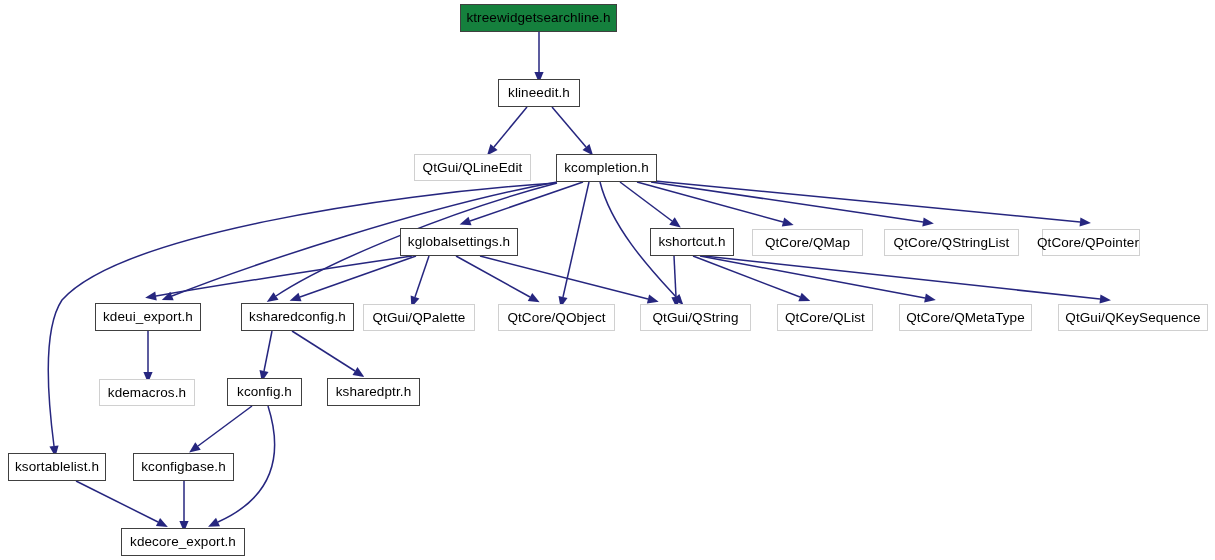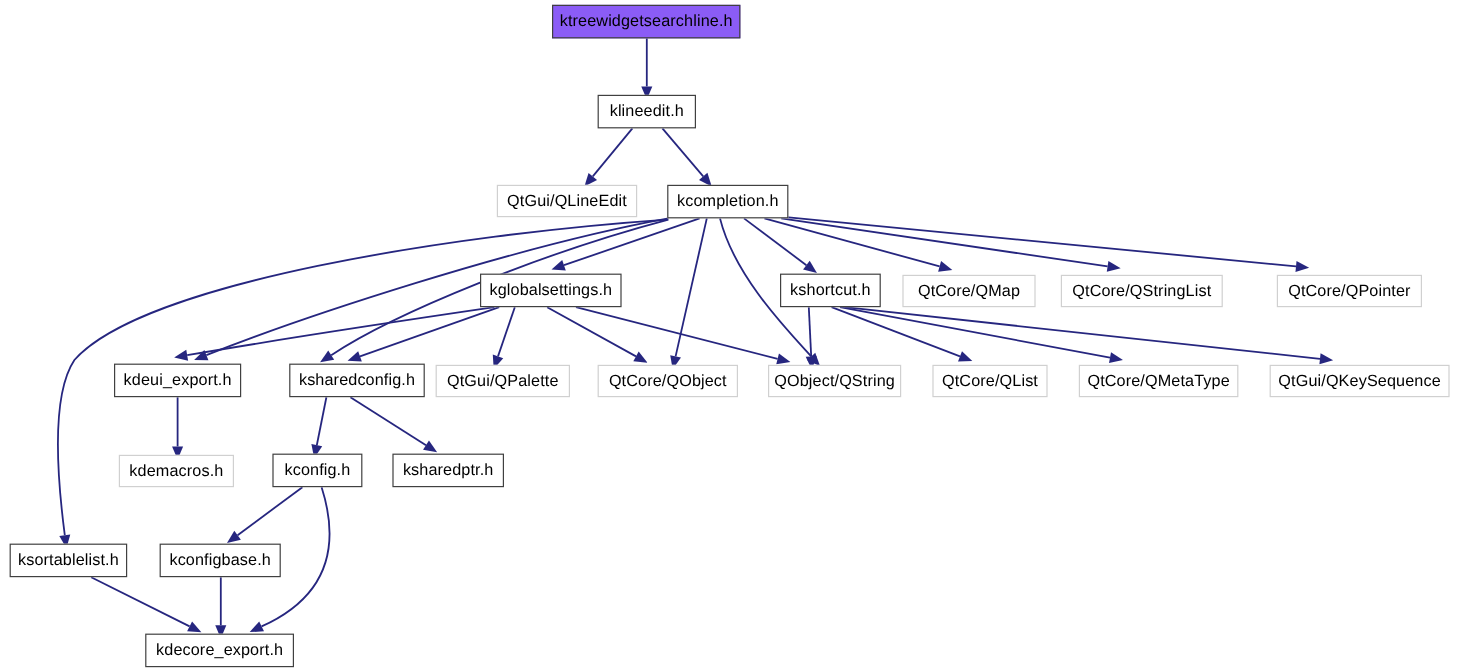--- a/index.html
+++ b/index.html
@@ -28,21 +28,21 @@
     display: flex;
     align-items: center;
     justify-content: center;
     font-size: 13.5px;
     color: #000000;
     white-space: nowrap;
     line-height: 1;
     letter-spacing: 0.1px;
   }
   .node-box.kind-current {
-    background: #8b5cf6;
+    background: #15803d;
     border: 1.6px solid #404040;
   }
   .node-box.kind-internal {
     background: #ffffff;
     border: 1.6px solid #404040;
   }
   .node-box.kind-external {
     background: #ffffff;
     border: 1.1px solid #d0d0d0;
   }
@@ -140,37 +140,37 @@
       </div>
       <div class="node-box kind-internal" style="left: 650px; top: 228px; width: 84px; height: 28px; text-align: right;">
         <span>kshortcut.h</span>
       </div>
       <div class="node-box kind-external" style="left: 752px; top: 229px; width: 111px; height: 27px;">
         <span>QtCore/QMap</span>
       </div>
       <div class="node-box kind-external" style="left: 884px; top: 229px; width: 135px; height: 27px;">
         <span>QtCore/QStringList</span>
       </div>
-      <div class="node-box kind-external" style="left: 1064px; top: 229px; width: 121px; height: 27px;">
+      <div class="node-box kind-external" style="left: 1042px; top: 229px; width: 98px; height: 27px; justify-content: flex-end;">
         <span>QtCore/QPointer</span>
       </div>
       <div class="node-box kind-internal" style="left: 95px; top: 303px; width: 106px; height: 28px;">
         <span>kdeui_export.h</span>
       </div>
       <div class="node-box kind-internal" style="left: 241px; top: 303px; width: 113px; height: 28px;">
         <span>ksharedconfig.h</span>
       </div>
       <div class="node-box kind-external" style="left: 363px; top: 304px; width: 112px; height: 27px;">
         <span>QtGui/QPalette</span>
       </div>
       <div class="node-box kind-external" style="left: 498px; top: 304px; width: 117px; height: 27px;">
         <span>QtCore/QObject</span>
       </div>
       <div class="node-box kind-external" style="left: 640px; top: 304px; width: 111px; height: 27px;">
-        <span>QObject/QString</span>
+        <span>QtGui/QString</span>
       </div>
       <div class="node-box kind-external" style="left: 777px; top: 304px; width: 96px; height: 27px;">
         <span>QtCore/QList</span>
       </div>
       <div class="node-box kind-external" style="left: 899px; top: 304px; width: 133px; height: 27px;">
         <span>QtCore/QMetaType</span>
       </div>
       <div class="node-box kind-external" style="left: 1058px; top: 304px; width: 150px; height: 27px;">
         <span>QtGui/QKeySequence</span>
       </div>

